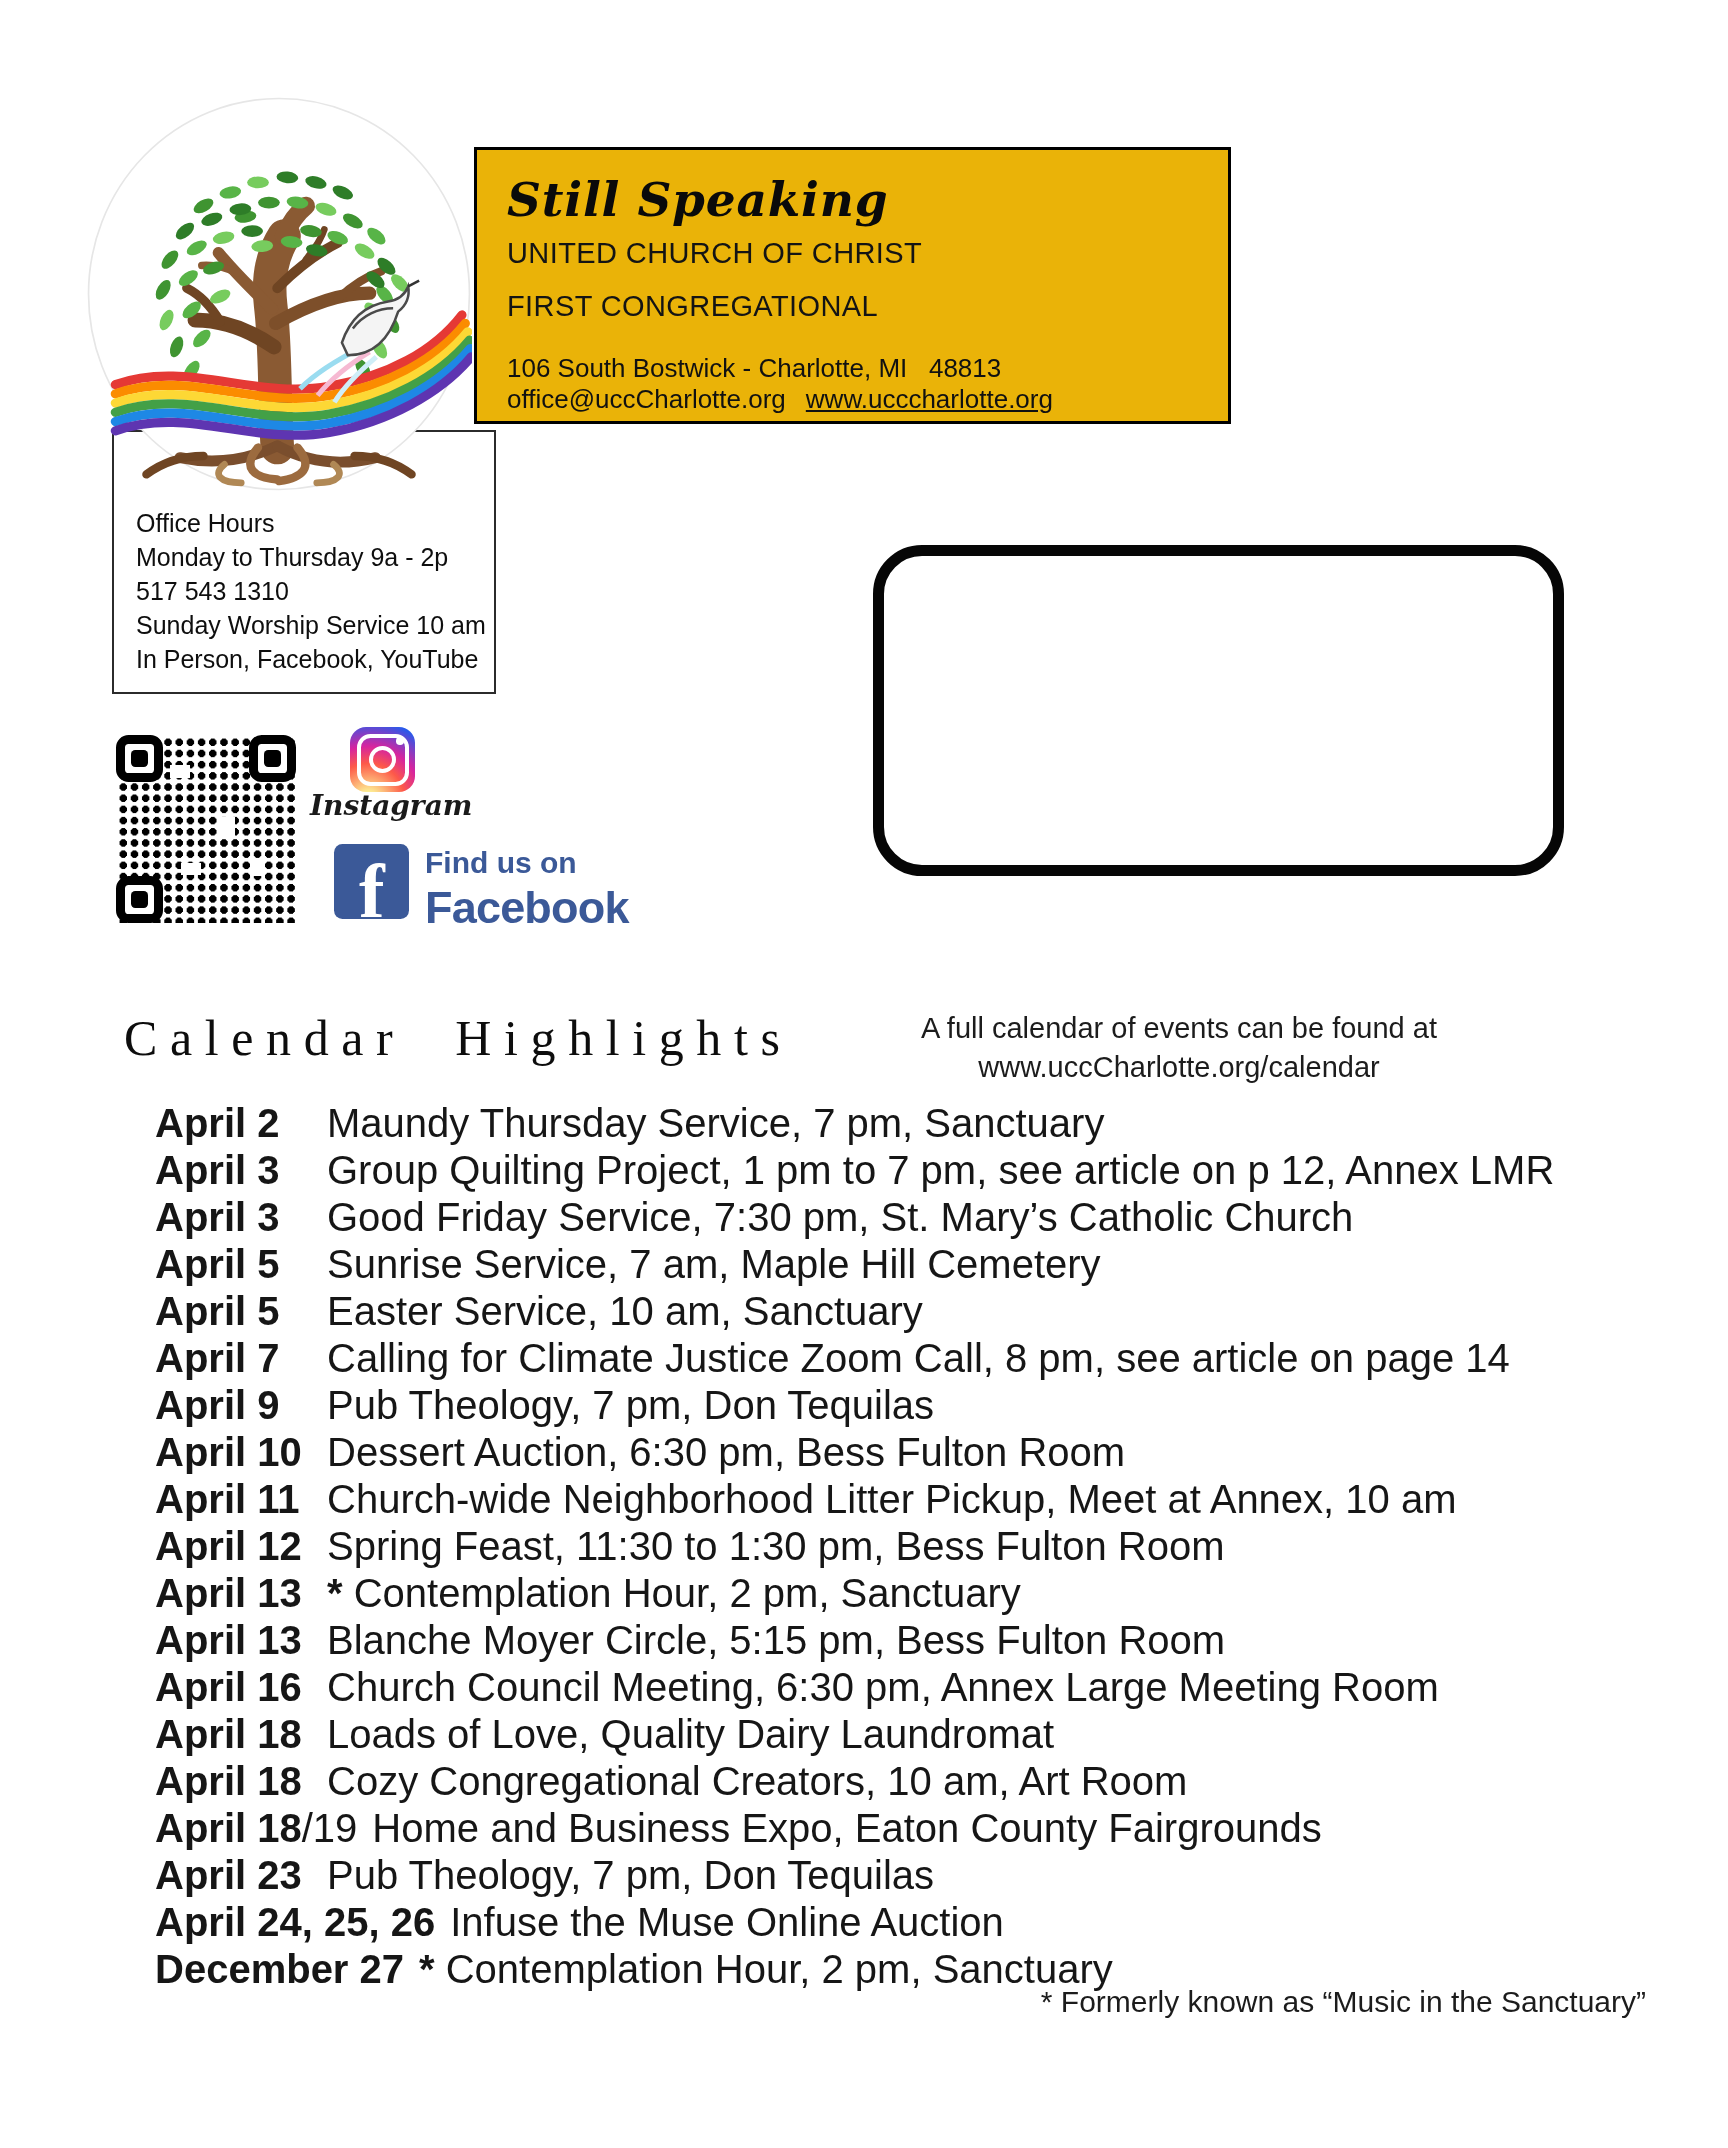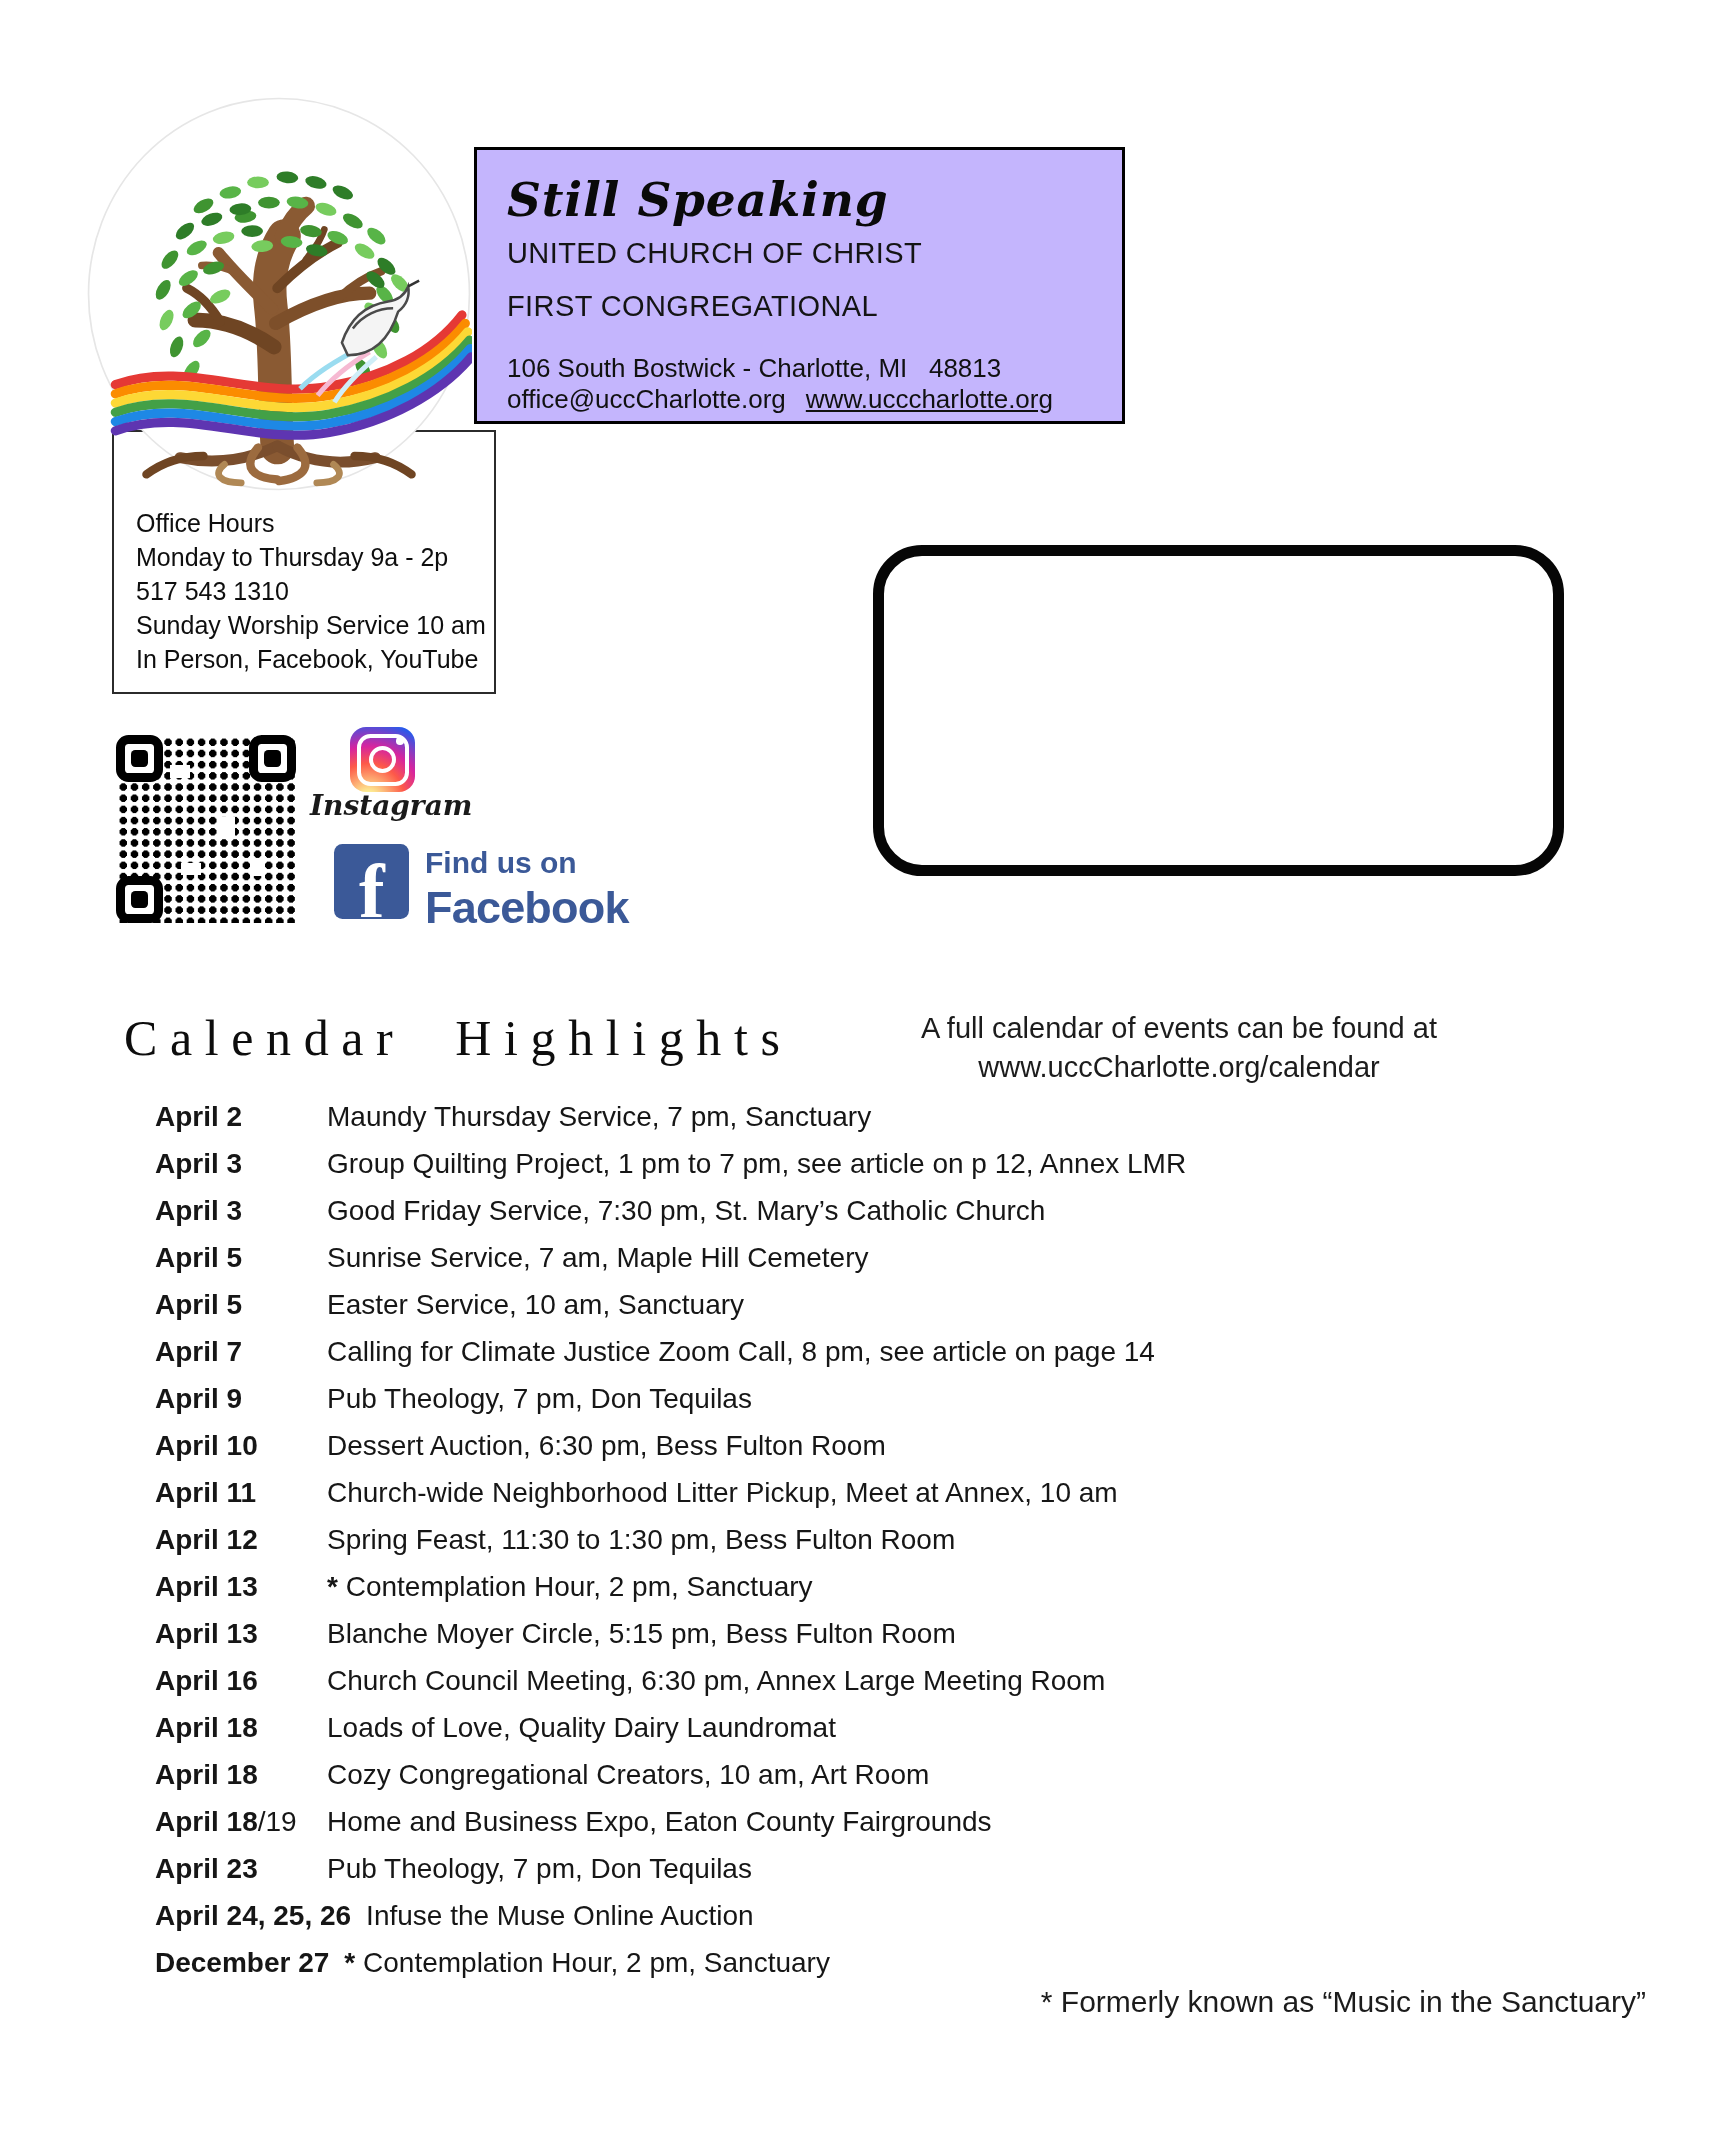--- a/index.html
+++ b/index.html
@@ -4,22 +4,22 @@
 <style>
   html,body{margin:0;padding:0;background:#f2f2f2;}
   #page{position:relative;width:1729px;height:2148px;background:#ffffff;overflow:hidden;
         font-family:"Liberation Sans",sans-serif;color:#111;margin:0 auto;}
   .abs{position:absolute;}
 
   
   #logo{left:86px;top:95px;width:386px;height:398px;z-index:5;}
 
   
-  #masthead{left:474px;top:147px;width:651px;height:277px;border:3.4px solid #000;
-            box-sizing:border-box;padding:22px 8.4px 0 30px;z-index:2;background:#c4b5fd;}
+  #masthead{left:474px;top:147px;width:757px;height:277px;border:3.4px solid #000;
+            box-sizing:border-box;padding:22px 8.4px 0 30px;z-index:2;background:#eab308;}
   .script-title{font-family:"DejaVu Serif",serif;font-style:italic;font-weight:700;
                 font-size:47px;letter-spacing:0.8px;color:#0a0a0a;}
   .org-line{font-size:29px;letter-spacing:0.4px;color:#141414;margin-top:10px;}
   .org-line.first{margin-top:20px;}
   .addr-line{font-size:26px;margin-top:30px;white-space:pre-wrap;}
   .contact-line{font-size:26px;margin-top:0;white-space:pre-wrap;}
   .site-link{text-decoration:underline;color:#111;margin-left:20px;}
 
   
   #office-box{left:112px;top:430px;width:384px;height:264px;border:2.5px solid #2b2b2b;
@@ -59,21 +59,21 @@
 
   
   #announce-box{left:873px;top:545px;width:691px;height:331px;border:11px solid #060606;
                 border-radius:49px;box-sizing:border-box;background:#fff;}
 
   
   #cal-heading{left:124px;top:1009px;font-family:"Liberation Serif",serif;font-size:50px;
                letter-spacing:12.6px;word-spacing:25px;color:#0d0d0d;white-space:nowrap;}
   #cal-note{left:818px;top:1009px;width:722px;text-align:center;font-size:29px;line-height:39px;color:#1c1c1c;}
   #event-list{left:155px;top:1101px;width:1510px;}
-  .event{display:flex;align-items:baseline;height:47px;font-size:28px;color:#161616;}
+  .event{display:flex;align-items:baseline;height:47px;font-size:40px;color:#161616;}
   .date{font-weight:700;min-width:172px;padding-right:15px;box-sizing:border-box;white-space:nowrap;}
   .date-suffix{font-weight:400;}
   .star{font-weight:700;white-space:pre;}
   .desc{font-weight:400;white-space:nowrap;}
   #footnote{left:755px;top:1985px;width:891px;text-align:right;font-size:30px;color:#1c1c1c;}
 </style>
 </head>
 <body>
 
 <div id="page">

